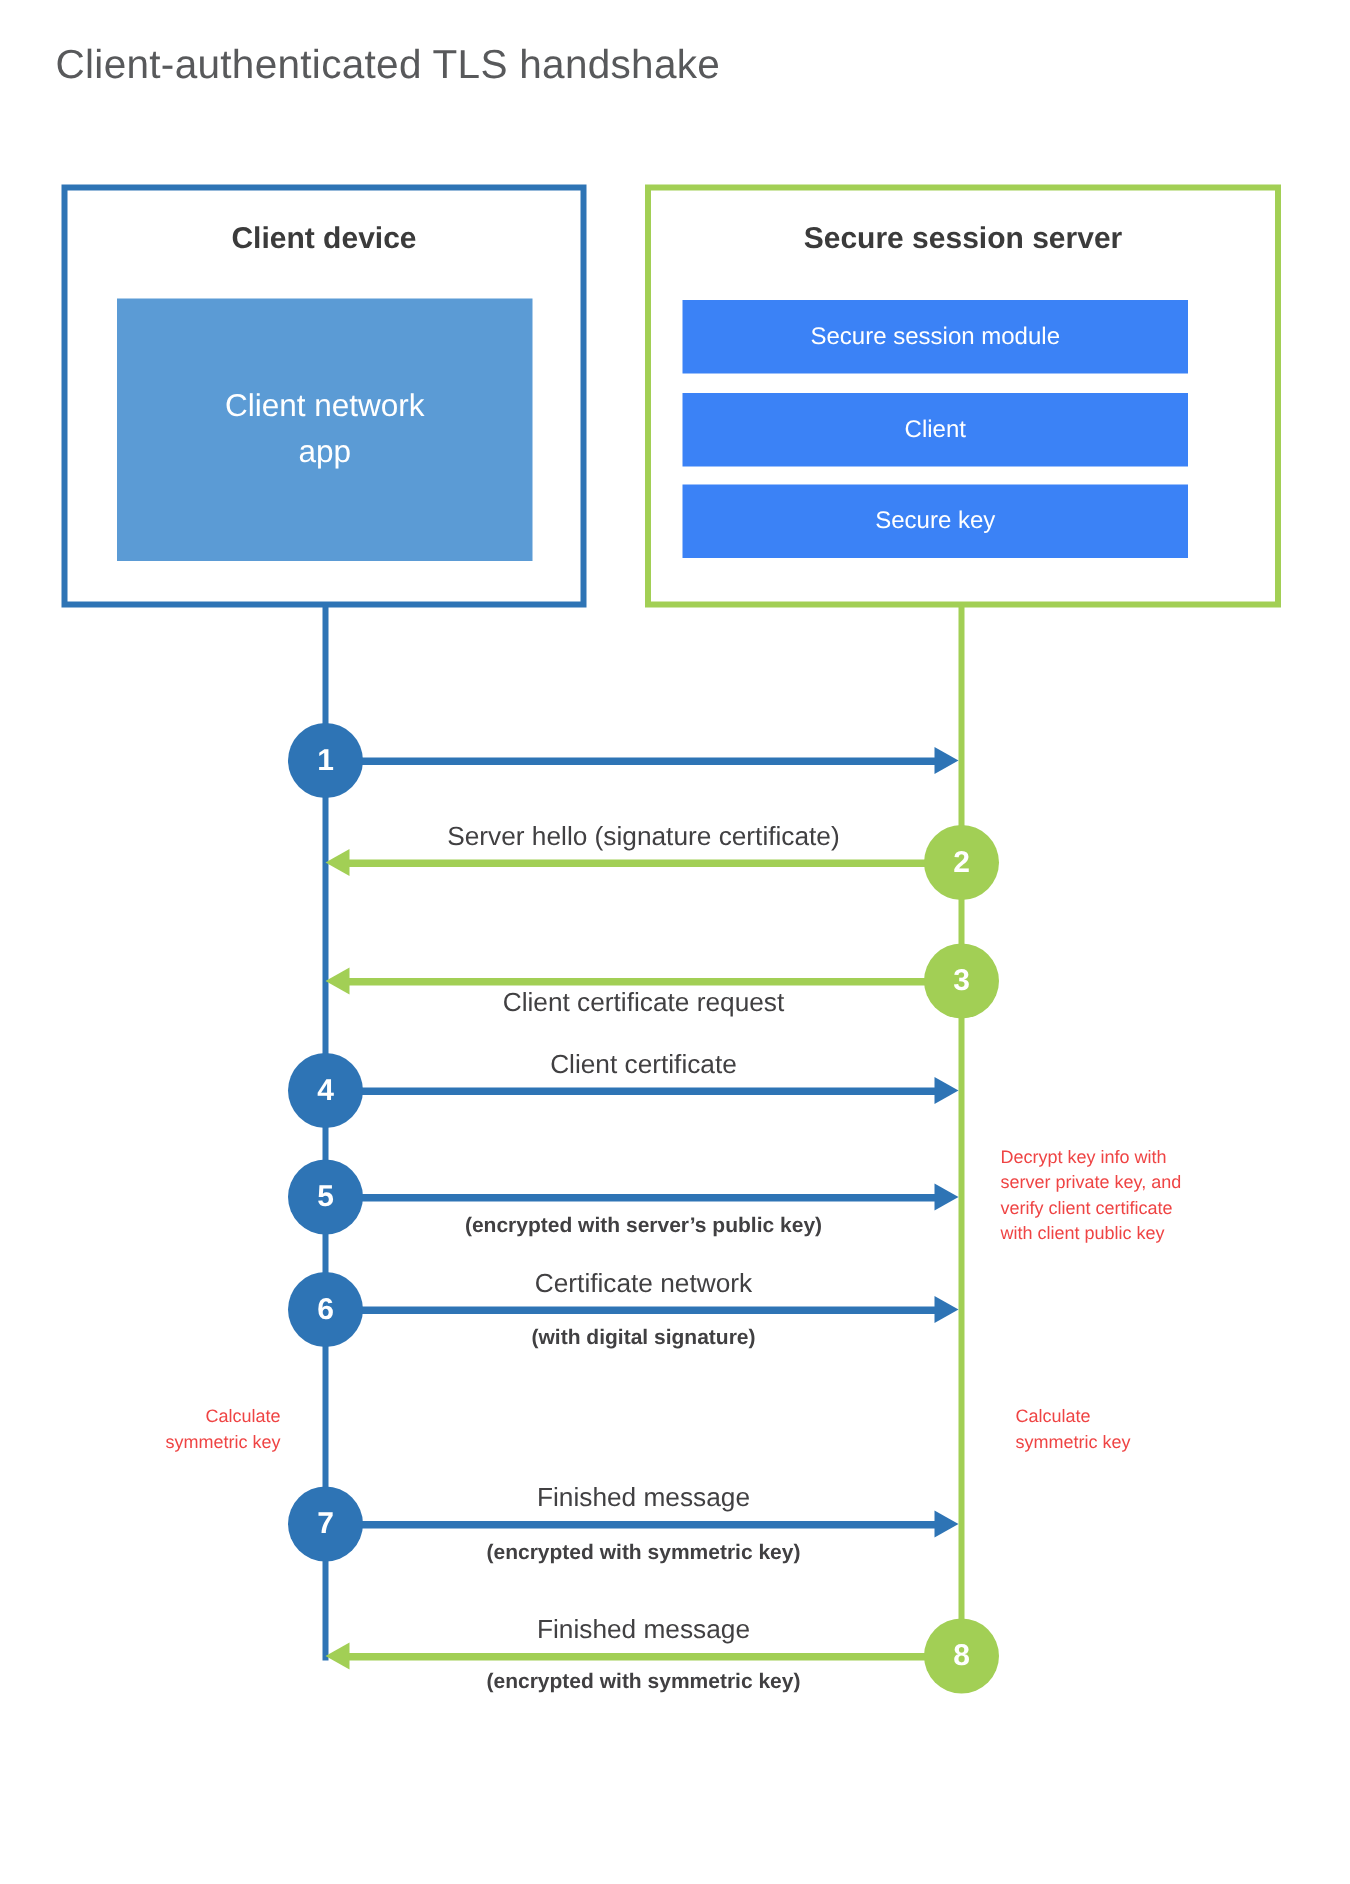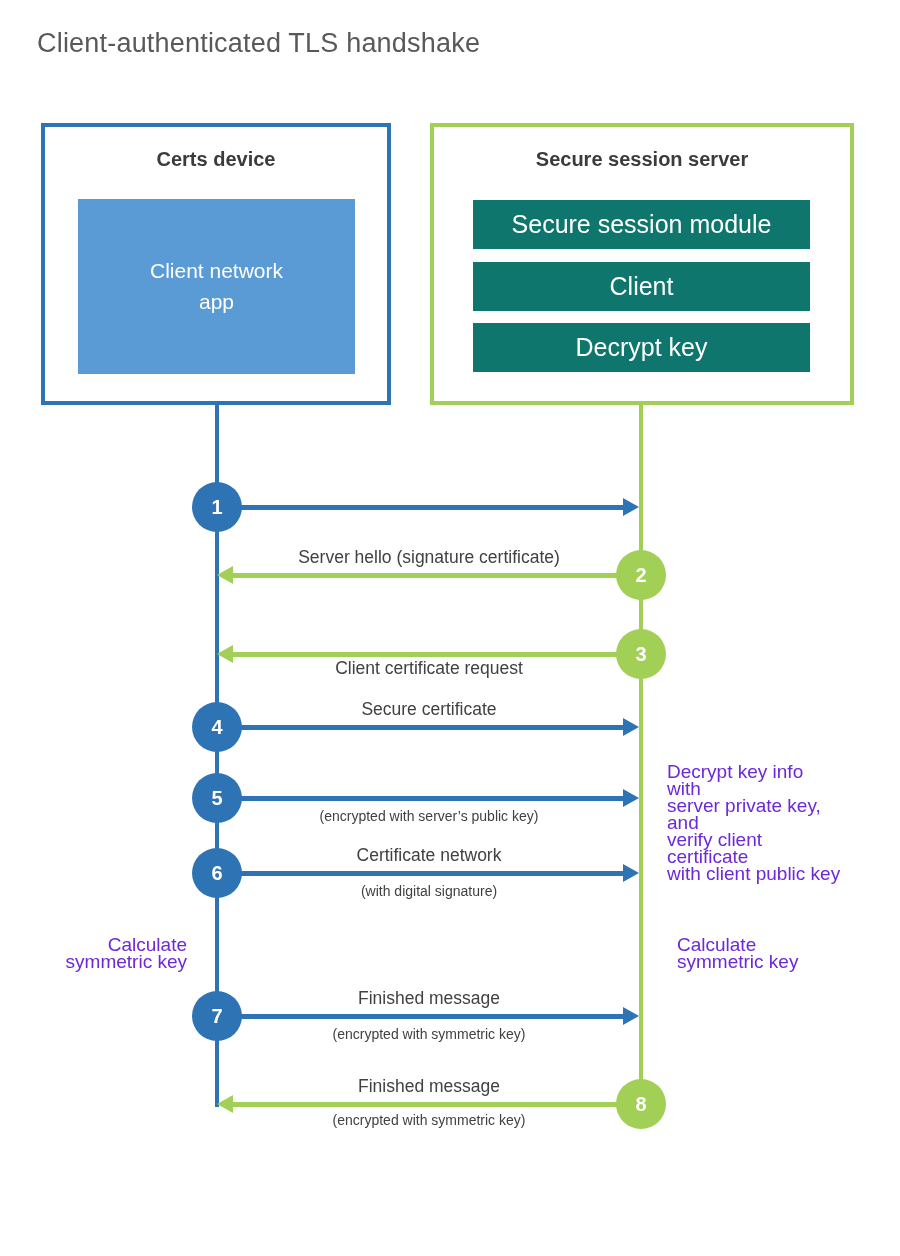--- a/index.html
+++ b/index.html
@@ -21,23 +21,23 @@
     top:148px; text-align:center; font-size:20px; font-weight:bold; color:#3b3b3b; z-index:2;
   }
   #client-title { left:41px; width:350px; }
   #server-title { left:430px; width:424px; }
   #client-app-box {
     left:78px; top:199px; width:277px; height:175px; background:#5b9bd5;
     display:flex; align-items:center; justify-content:center; text-align:center;
     color:#ffffff; font-size:21px; line-height:1.45; white-space:pre-line; z-index:2;
   }
   .server-bar {
-    left:473px; width:337px; height:49px; background:#0f766e;
+    left:455px; width:337px; height:49px; background:#3b82f6;
     display:flex; align-items:center; justify-content:center;
-    color:#ffffff; font-size:25px; z-index:2;
+    color:#ffffff; font-size:16px; z-index:2;
   }
   #server-bar-0 { top:200px; }
   #server-bar-1 { top:262px; }
   #server-bar-2 { top:323px; }
   
   .lifeline { width:4px; z-index:1; }
   #client-lifeline { left:215px; top:403px; height:704px; background:#2e74b5; }
   #server-lifeline { left:639px; top:403px; height:701px; background:#a2cf55; }
   
   .circle {
@@ -49,44 +49,44 @@
   .circle.green { background:#a2cf55; }
   
   .abody { height:5px; z-index:2; }
   .abody.blue  { background:#2e74b5; }
   .abody.green { background:#a2cf55; }
   .ahead { width:0; height:0; z-index:3; }
   .ahead.right { border-top:9px solid transparent; border-bottom:9px solid transparent; border-left:16px solid #2e74b5; }
   .ahead.left  { border-top:9px solid transparent; border-bottom:9px solid transparent; border-right:16px solid #a2cf55; }
   
   .msg { left:219px; width:420px; text-align:center; font-size:17.5px; color:#414042; z-index:3; }
-  .sub { left:219px; width:420px; text-align:center; font-size:14px;   color:#414042; z-index:3; }
+  .sub { left:219px; width:420px; text-align:center; font-size:14px;   color:#414042; z-index:3;font-weight:bold; }
   
-  .note { font-size:19px; color:#6d28d9; line-height:17px; white-space:pre-line; z-index:3; }
+  .note { font-size:12px; color:#ef4444; line-height:17px; white-space:pre-line; z-index:3; }
   #decrypt-note { left:667px; top:763px; width:175px; text-align:left; }
   #calc-left    { left:47px;  top:936px; width:140px; text-align:right; }
   #calc-right   { left:677px; top:936px; width:140px; text-align:left; }
 </style>
 </head>
 <body>
 
 <div id="stage">
 
   <div class="abs" id="page-title">Client-authenticated TLS handshake</div>
 
   <div class="abs actor-box" id="client-box"></div>
-  <div class="abs actor-title" id="client-title">Certs device</div>
+  <div class="abs actor-title" id="client-title">Client device</div>
   <div class="abs" id="client-app-box">Client network
 app</div>
 
   <div class="abs actor-box" id="server-box"></div>
   <div class="abs actor-title" id="server-title">Secure session server</div>
   <div class="abs server-bar" id="server-bar-0">Secure session module</div>
   <div class="abs server-bar" id="server-bar-1">Client</div>
-  <div class="abs server-bar" id="server-bar-2">Decrypt key</div>
+  <div class="abs server-bar" id="server-bar-2">Secure key</div>
 
   <div class="abs lifeline" id="client-lifeline"></div>
   <div class="abs lifeline" id="server-lifeline"></div>
 
   <div class="abs abody blue" style="left:240px; top:505px; width:384px"></div>
   <div class="abs ahead right" style="left:623px; top:498px"></div>
   <div class="abs circle blue" style="left:192px; top:482px">
       <span>1</span>
     </div>
 
@@ -97,21 +97,21 @@
       <span>2</span>
     </div>
 
   <div class="abs msg" style="top:658px">Client certificate request</div>
   <div class="abs abody green" style="left:232px; top:652px; width:386px"></div>
   <div class="abs ahead left" style="left:217px; top:645px"></div>
   <div class="abs circle green" style="left:616px; top:629px">
       <span>3</span>
     </div>
 
-  <div class="abs msg" style="top:699px">Secure certificate</div>
+  <div class="abs msg" style="top:699px">Client certificate</div>
   <div class="abs abody blue" style="left:240px; top:725px; width:384px"></div>
   <div class="abs ahead right" style="left:623px; top:718px"></div>
   <div class="abs circle blue" style="left:192px; top:702px">
       <span>4</span>
     </div>
 
   <div class="abs abody blue" style="left:240px; top:796px; width:384px"></div>
   <div class="abs ahead right" style="left:623px; top:789px"></div>
   <div class="abs circle blue" style="left:192px; top:773px">
       <span>5</span>

